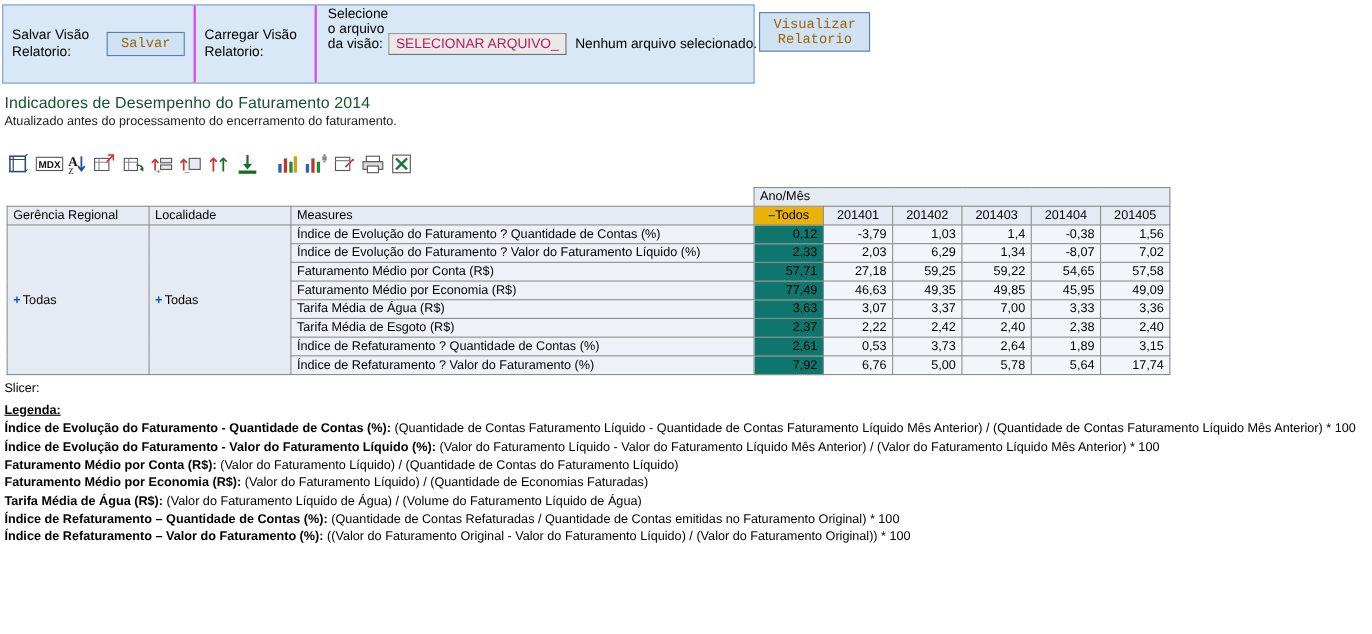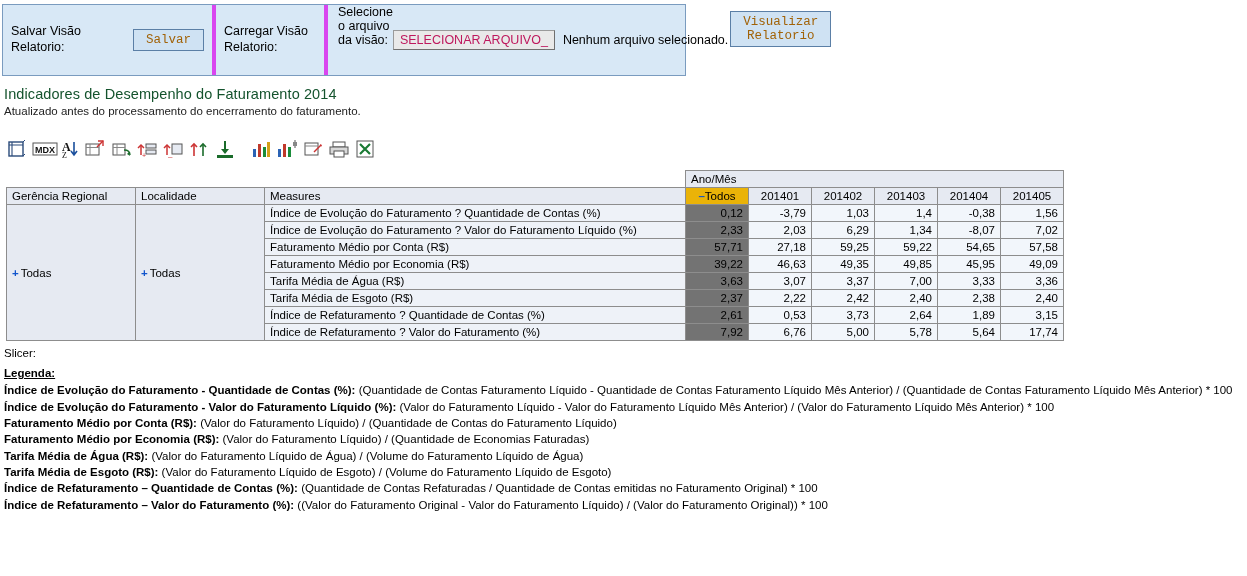--- a/index.html
+++ b/index.html
@@ -27,22 +27,21 @@
     align-items: stretch;
     box-sizing: border-box;
     height: 72px;
   }
   .tp-cell {
     display: flex;
     align-items: center;
     padding: 0 8px;
   }
   .tp-div {
-    border-right: 4px solid #d946ef;
-    gap: 36px;
+    border-right: 2px solid #d946ef;
   }
   .tp-label {
     font-size: 12.5px;
     line-height: 1.25;
     color: #000;
     width: 86px;
   }
   .tp-label.wide { width: 92px; }
   .btn {
     font-family: Liberation Mono, monospace;
@@ -169,21 +168,21 @@
     font-size: 11.5px;
     padding-left: 6px;
     width: 410px;
   }
   .val {
     text-align: right;
     background: #f2f6fb;
     width: 52px;
   }
   .col-todos {
-    background: #737373;
+    background: #0f766e;
   }
   .todos-hdr {
     text-align: center;
     background: #eab308;
     font-weight: bold;
   }
   .minus { color: #1155cc; font-weight: bold; }
 
   .slicer {
     margin: 6px 0 0 4px;
@@ -415,21 +414,21 @@
       <td class="val col-todos">57,71</td>
       <td class="val">27,18</td>
       <td class="val">59,25</td>
       <td class="val">59,22</td>
       <td class="val">54,65</td>
       <td class="val">57,58</td>
     </tr>
 
     <tr>
       <td class="measure-cell">Faturamento Médio por Economia (R$)</td>
-      <td class="val col-todos">39,22</td>
+      <td class="val col-todos">77,49</td>
       <td class="val">46,63</td>
       <td class="val">49,35</td>
       <td class="val">49,85</td>
       <td class="val">45,95</td>
       <td class="val">49,09</td>
     </tr>
 
     <tr>
       <td class="measure-cell">Tarifa Média de Água (R$)</td>
       <td class="val col-todos">3,63</td>
@@ -487,23 +486,20 @@
   <div class="row">
     <b>Faturamento Médio por Conta (R$):</b><span> (Valor do Faturamento Líquido) / (Quantidade de Contas do Faturamento Líquido)</span>
   </div>
   <div class="row">
     <b>Faturamento Médio por Economia (R$):</b><span> (Valor do Faturamento Líquido) / (Quantidade de Economias Faturadas)</span>
   </div>
   <div class="row">
     <b>Tarifa Média de Água (R$):</b><span> (Valor do Faturamento Líquido de Água) / (Volume do Faturamento Líquido de Água)</span>
   </div>
   <div class="row">
-    <b>Tarifa Média de Esgoto (R$):</b><span> (Valor do Faturamento Líquido de Esgoto) / (Volume do Faturamento Líquido de Esgoto)</span>
-  </div>
-  <div class="row">
     <b>Índice de Refaturamento – Quantidade de Contas (%):</b><span> (Quantidade de Contas Refaturadas / Quantidade de Contas emitidas no Faturamento Original) * 100</span>
   </div>
   <div class="row">
     <b>Índice de Refaturamento – Valor do Faturamento (%):</b><span> ((Valor do Faturamento Original - Valor do Faturamento Líquido) / (Valor do Faturamento Original)) * 100</span>
   </div>
 </div>
 
 <div class="edge-line"></div>
 
 </body></html>

